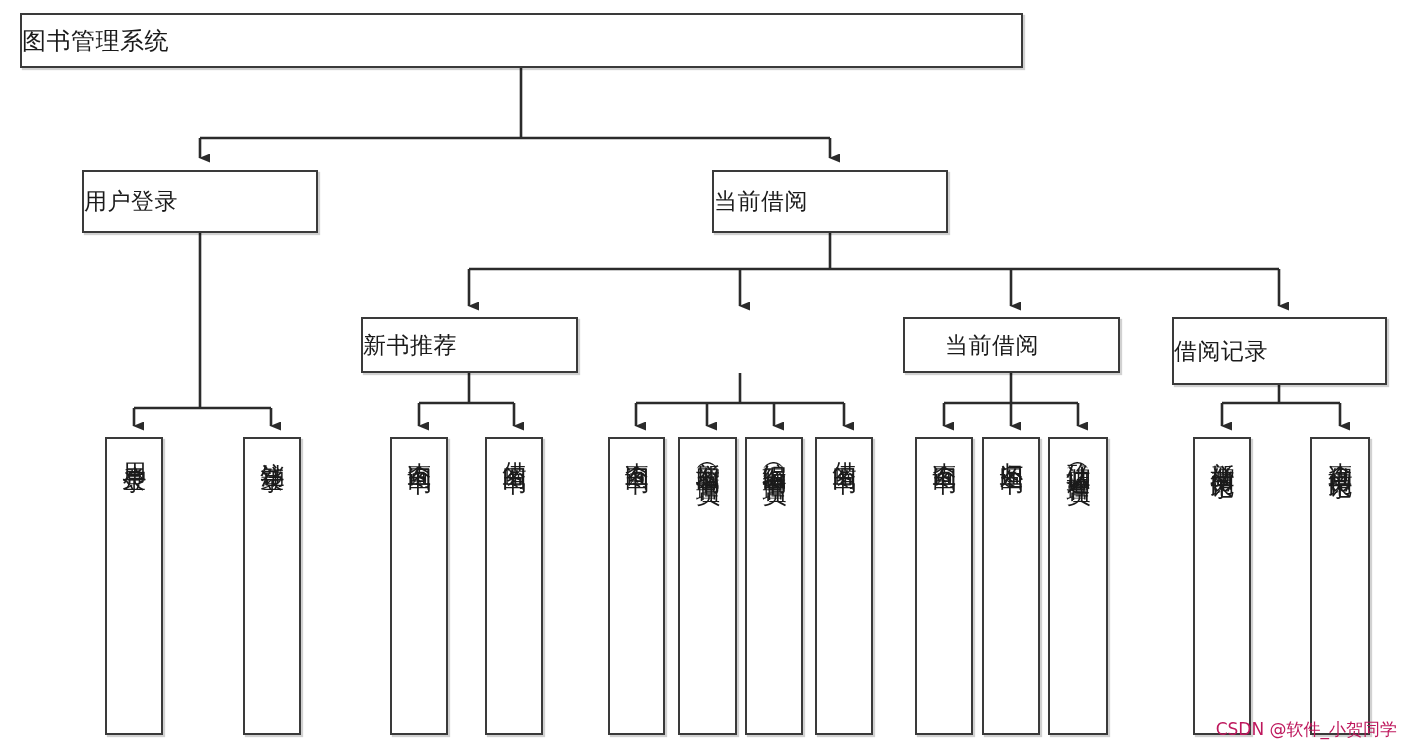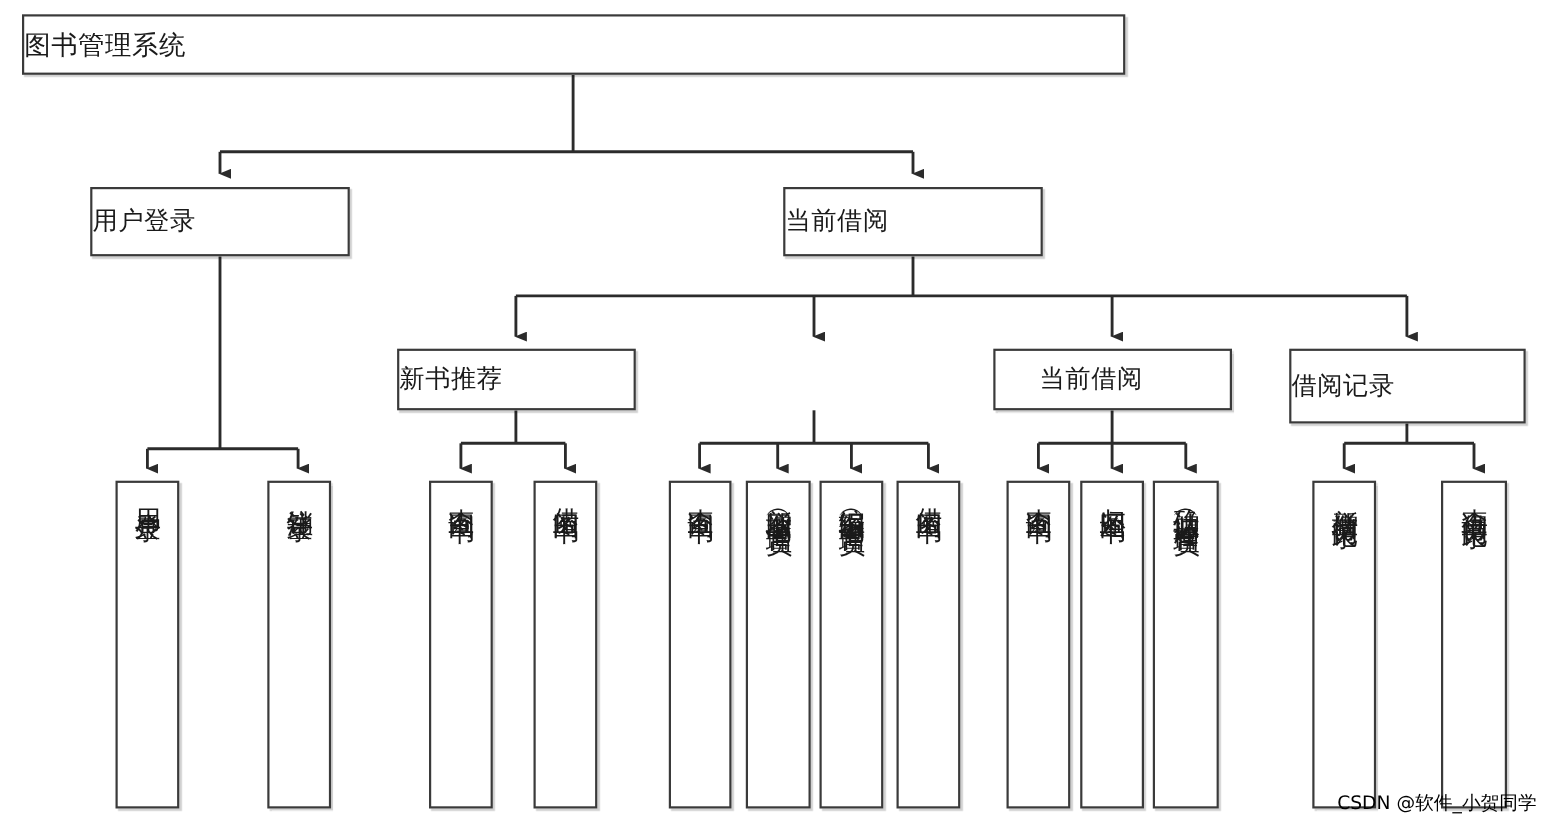--- a/index.html
+++ b/index.html
@@ -65,21 +65,21 @@
     font-size: 24px;
     line-height: 1.05;
     letter-spacing: 3px;
     white-space: nowrap;
   }
   .watermark {
     position: absolute;
     right: 8px;
     bottom: 6px;
     font-size: 17px;
-    color: #000000;
+    color: #be185d;
     z-index: 5;
     white-space: nowrap;
     user-select: none;
   }
 </style>
 </head>
 <body>
 
 <div id="diagram-root">
 

